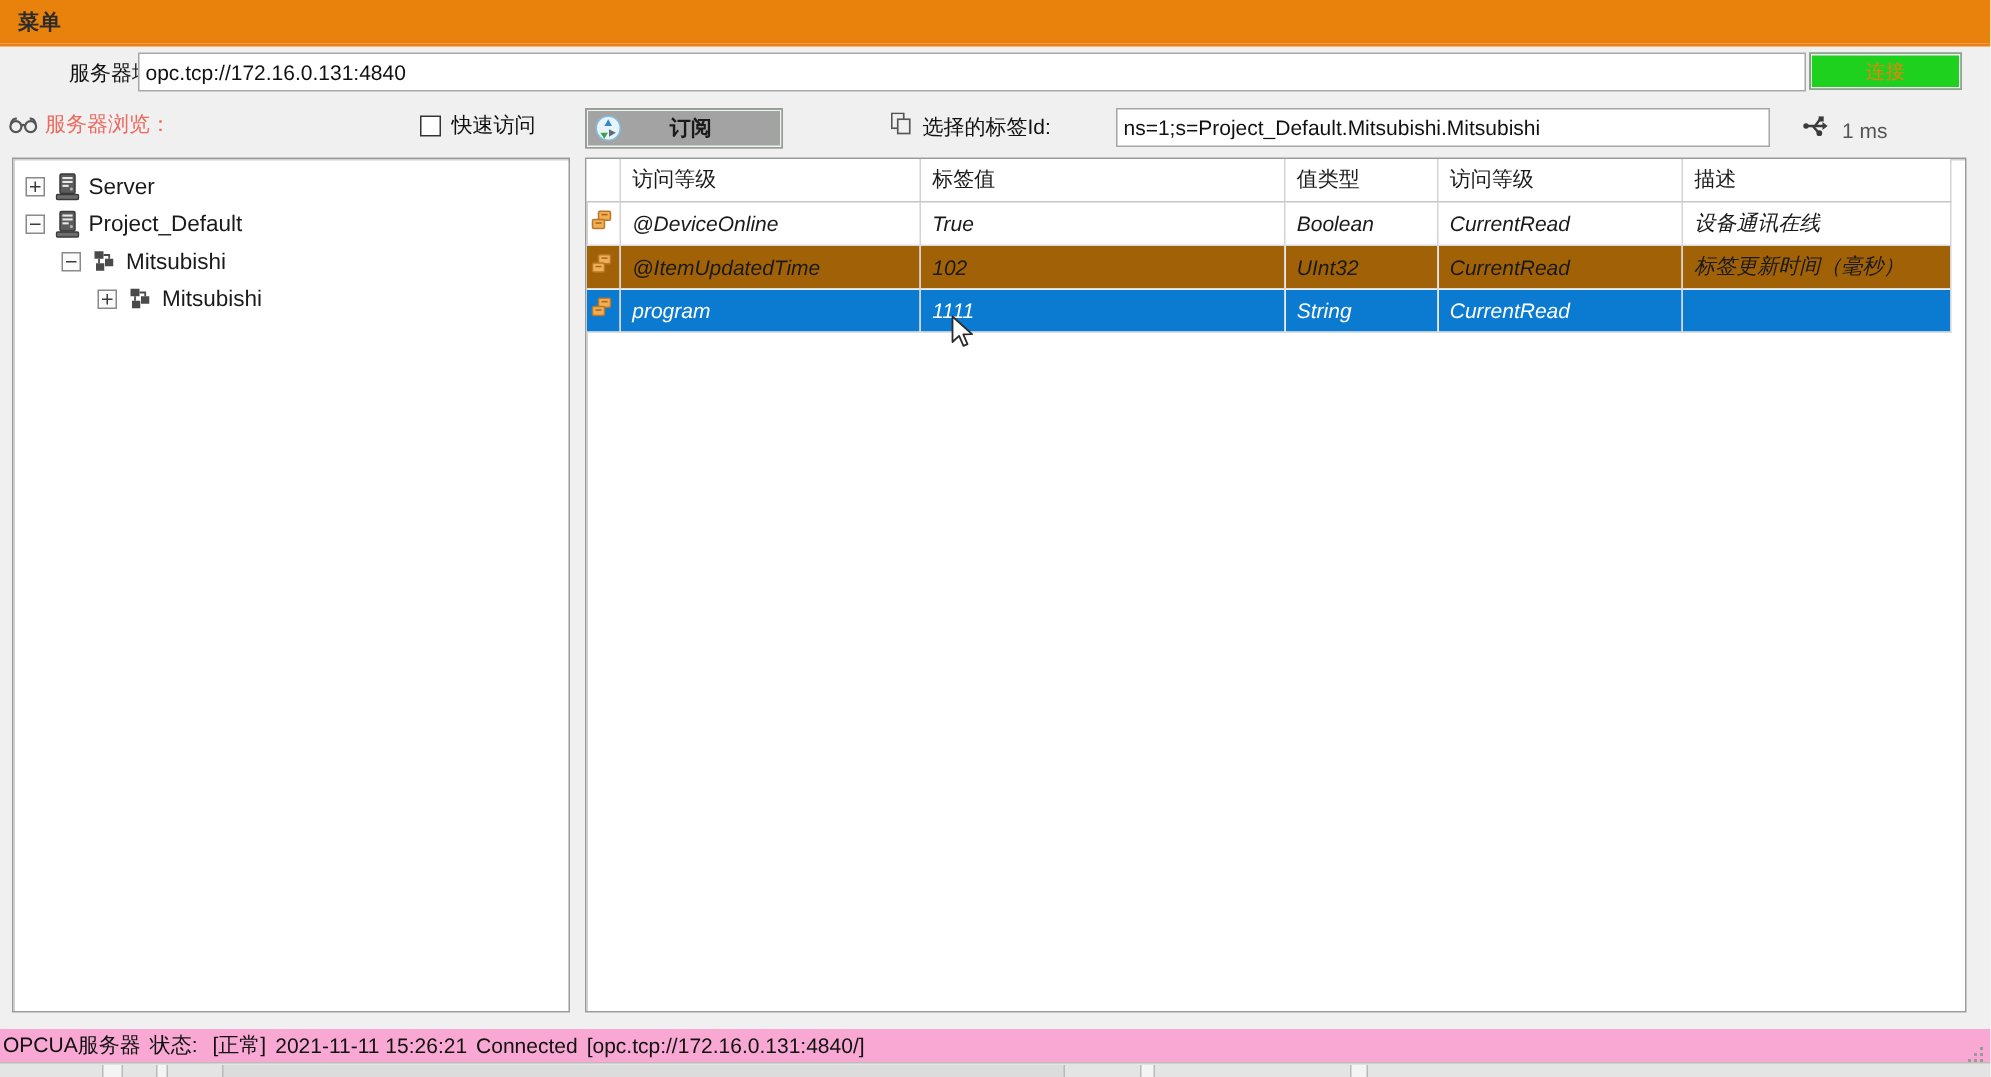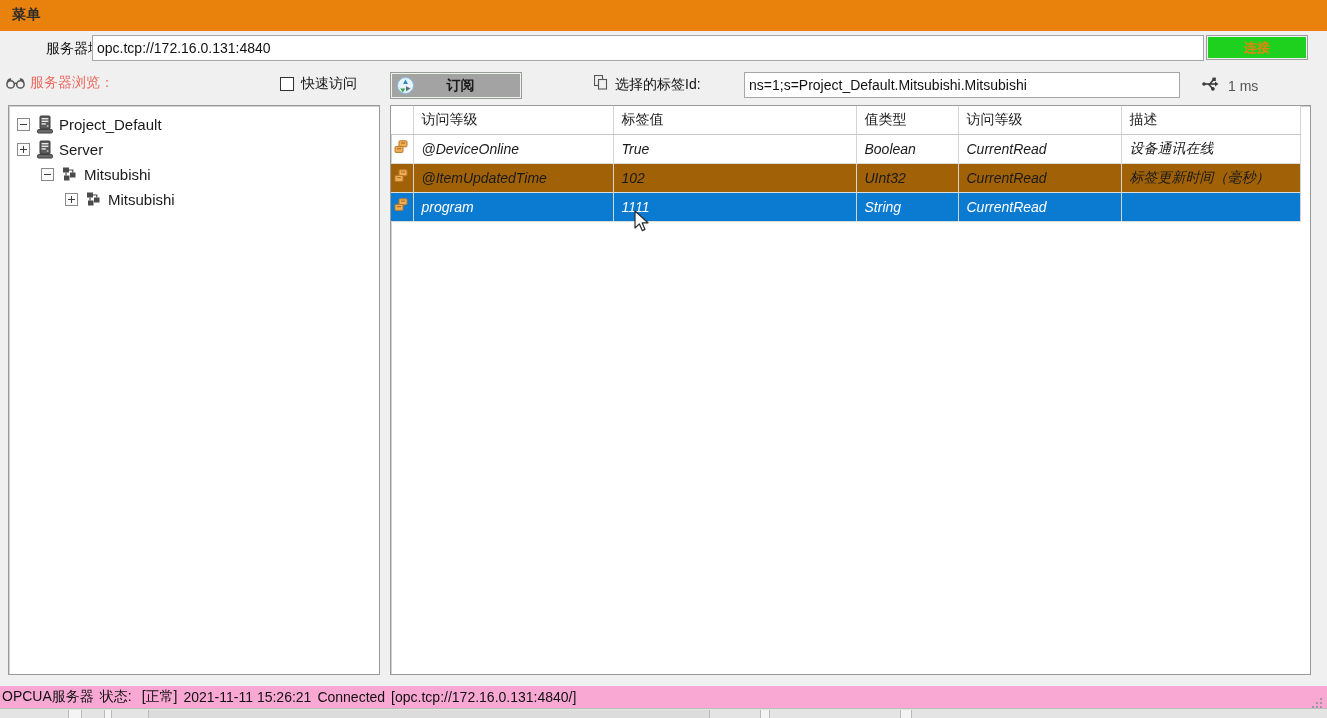--- a/index.html
+++ b/index.html
@@ -73,21 +73,21 @@
   }
   .btn-connect {
     position: absolute;
     left: 1206px; top: 1px;
     width: 102px; height: 25px;
     background: #1fd11f;
     border: 1px solid #9b9b9b;
     box-sizing: border-box;
     color: #e8820c;
     font-size: 13px;
-    font-weight: bold;
+    font-weight: normal;
     display: flex;
     align-items: center;
     justify-content: center;
     cursor: pointer;
     box-shadow: inset 0 0 0 1px #f2f2f2;
   }
 
   
   .toolbar {
     position: absolute;
@@ -396,46 +396,46 @@
           <path d="M13 5.4 L16.4 8 L13 10.6 Z" fill="#3b3b3b"></path>
         </svg>
       </span>
       <span class="latency-text">1 ms</span>
     </div>
   </div>
 
   <div class="tree-panel">
     <div id="tree-root" style="padding-top:6px;">
         <div class="tree-node" style="padding-left: 8px;">
+          <span class="expander plus"></span>
+          <span class="node-ico">
+            <svg width="16" height="19" viewBox="0 0 16 19">
+              <rect x="3" y="1" width="10" height="13" rx="1" fill="#5b5b5b" stroke="#3a3a3a"></rect>
+              <rect x="4.6" y="3" width="6.8" height="1.4" fill="#e9e9e9"></rect>
+              <rect x="4.6" y="5.6" width="6.8" height="1.4" fill="#e9e9e9"></rect>
+              <rect x="4.6" y="8.2" width="4.2" height="1.4" fill="#e9e9e9"></rect>
+              <circle cx="10.6" cy="11" r="1" fill="#b8b8b8"></circle>
+              <rect x="0.6" y="14.6" width="14.8" height="3.4" rx="1" fill="#6d6d6d" stroke="#3a3a3a"></rect>
+            </svg>
+          </span>
+          <span class="node-label">Server</span>
+        </div>
+        <div class="tree-node" style="padding-left: 8px;">
           <span class="expander minus"></span>
           <span class="node-ico">
             <svg width="16" height="19" viewBox="0 0 16 19">
               <rect x="3" y="1" width="10" height="13" rx="1" fill="#5b5b5b" stroke="#3a3a3a"></rect>
               <rect x="4.6" y="3" width="6.8" height="1.4" fill="#e9e9e9"></rect>
               <rect x="4.6" y="5.6" width="6.8" height="1.4" fill="#e9e9e9"></rect>
               <rect x="4.6" y="8.2" width="4.2" height="1.4" fill="#e9e9e9"></rect>
               <circle cx="10.6" cy="11" r="1" fill="#b8b8b8"></circle>
               <rect x="0.6" y="14.6" width="14.8" height="3.4" rx="1" fill="#6d6d6d" stroke="#3a3a3a"></rect>
             </svg>
           </span>
           <span class="node-label">Project_Default</span>
-        </div>
-        <div class="tree-node" style="padding-left: 8px;">
-          <span class="expander plus"></span>
-          <span class="node-ico">
-            <svg width="16" height="19" viewBox="0 0 16 19">
-              <rect x="3" y="1" width="10" height="13" rx="1" fill="#5b5b5b" stroke="#3a3a3a"></rect>
-              <rect x="4.6" y="3" width="6.8" height="1.4" fill="#e9e9e9"></rect>
-              <rect x="4.6" y="5.6" width="6.8" height="1.4" fill="#e9e9e9"></rect>
-              <rect x="4.6" y="8.2" width="4.2" height="1.4" fill="#e9e9e9"></rect>
-              <circle cx="10.6" cy="11" r="1" fill="#b8b8b8"></circle>
-              <rect x="0.6" y="14.6" width="14.8" height="3.4" rx="1" fill="#6d6d6d" stroke="#3a3a3a"></rect>
-            </svg>
-          </span>
-          <span class="node-label">Server</span>
         </div>
         <div class="tree-node" style="padding-left: 32px;">
           <span class="expander minus"></span>
           <span class="node-ico">
             <svg width="17" height="17" viewBox="0 0 17 17">
               <rect x="2" y="1.5" width="6" height="5" fill="#4a4a4a"></rect>
               <rect x="9" y="6.5" width="5.5" height="5" fill="#4a4a4a"></rect>
               <rect x="3" y="9.5" width="5.5" height="5" fill="#4a4a4a"></rect>
               <path d="M8 4 L11.8 4 L11.8 6.5" stroke="#4a4a4a" stroke-width="1.2" fill="none"></path>
               <path d="M5 6.5 L5 9.5" stroke="#4a4a4a" stroke-width="1.2" fill="none"></path>

